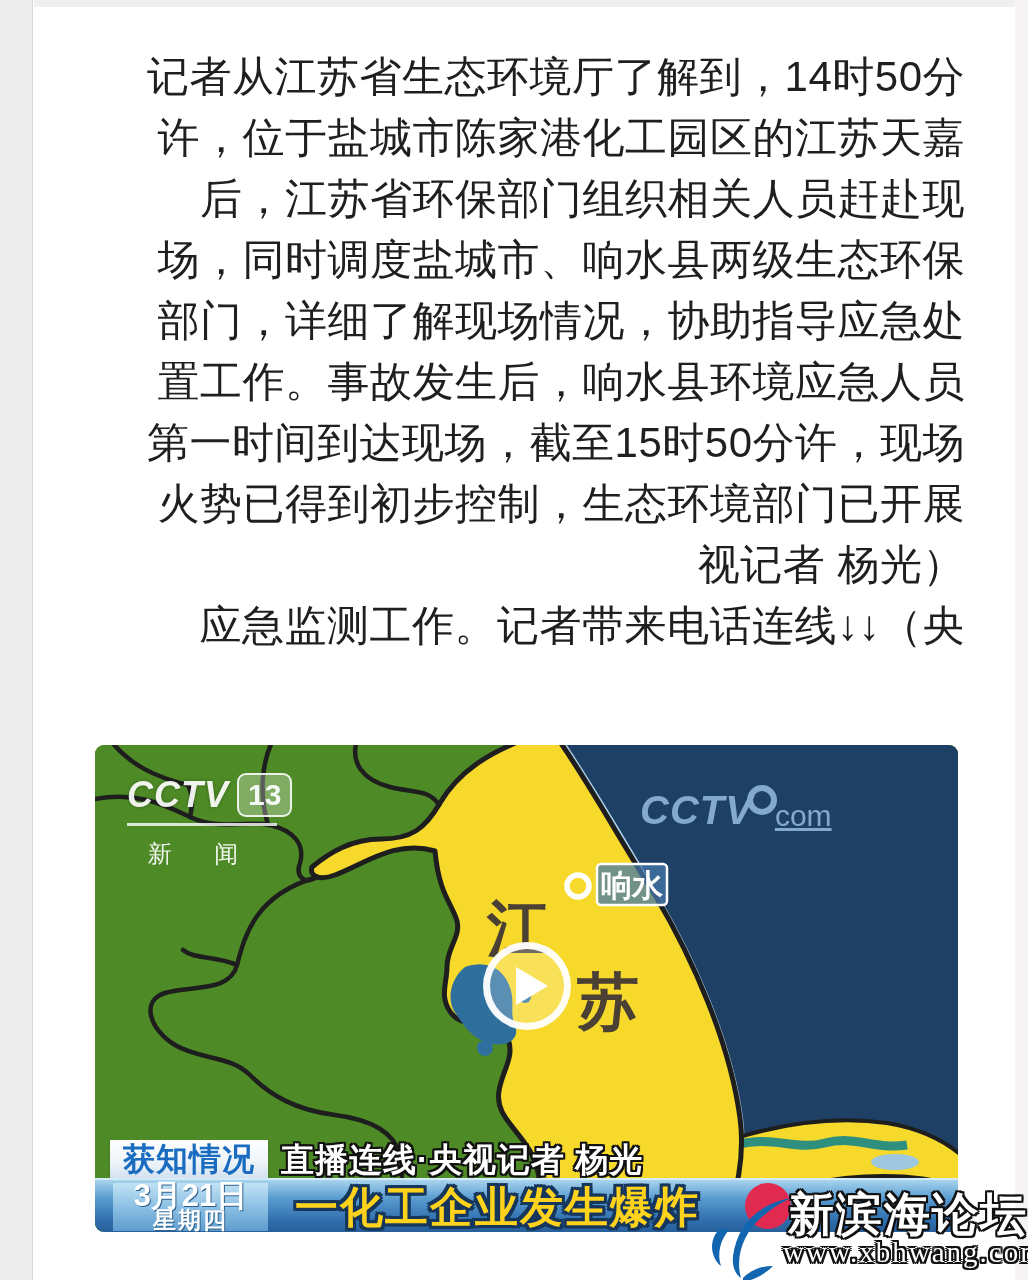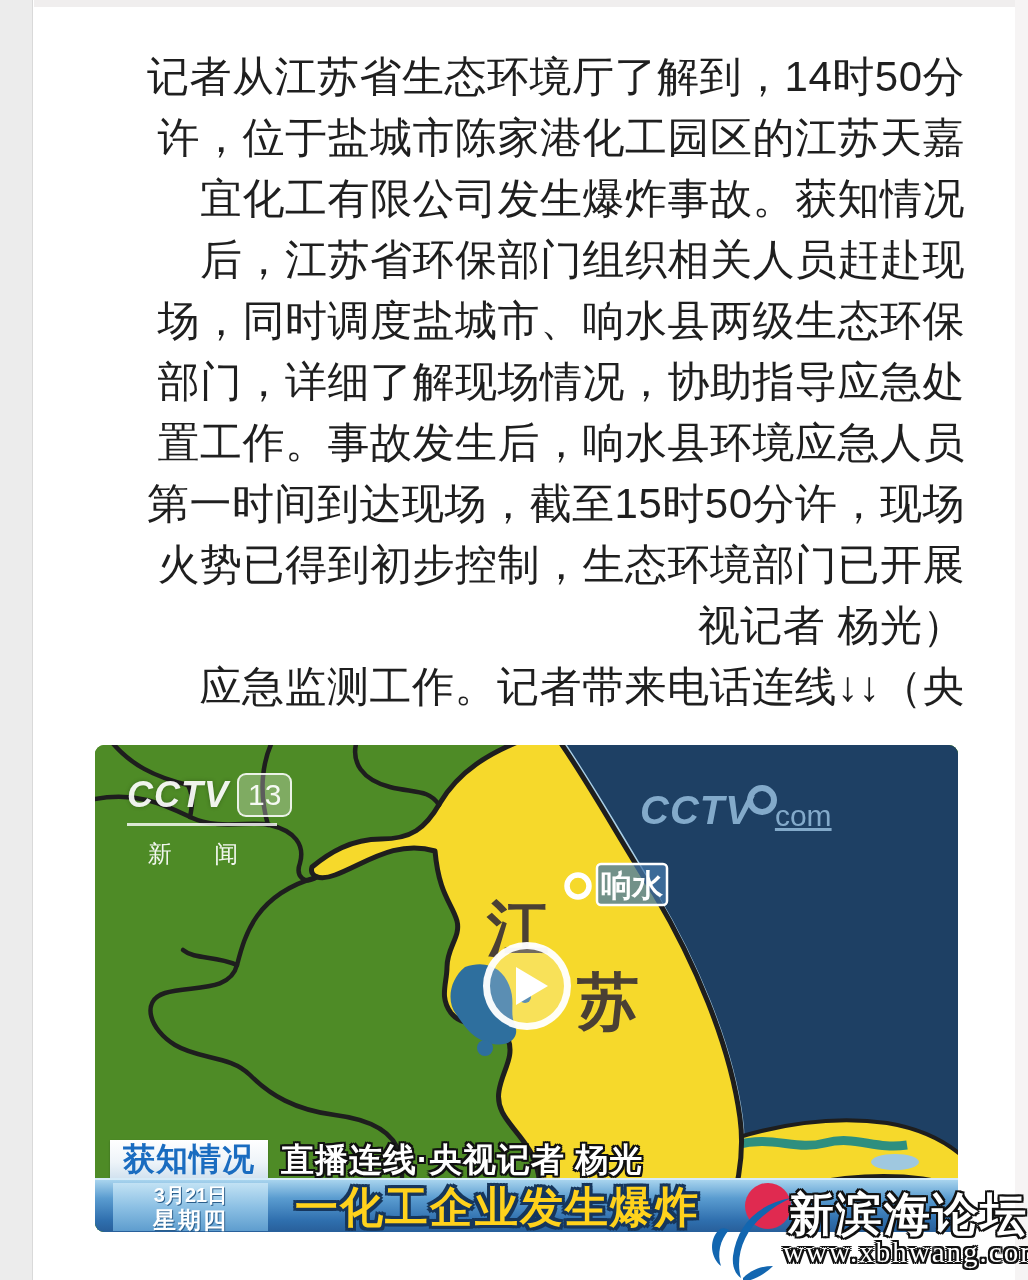--- a/index.html
+++ b/index.html
@@ -18,21 +18,21 @@
   
   #video { position:absolute; left:95px; top:745px; width:863px; height:487px;
     border-radius:9px; overflow:hidden; cursor:pointer; background:#4e8b26; }
   #map-svg { position:absolute; left:0; top:0; width:863px; height:487px; }
 
   
   .cctv13 { position:absolute; left:32px; top:28px; color:rgba(255,255,255,0.92); }
   .cctv13 .row1 { display:flex; align-items:center; gap:8px; }
   .cctv13 .word { font-size:36px; font-weight:bold; letter-spacing:1px;
     text-shadow:0 0 4px rgba(0,0,0,0.25); font-style:italic; }
-  .cctv13 .num { font-size:30px; font-weight:normal; background:rgba(255,255,255,0.28);
+  .cctv13 .num { font-size:30px; font-weight:bold; background:rgba(255,255,255,0.28);
     border:2px solid rgba(255,255,255,0.85); border-radius:9px; padding:0 9px; line-height:40px; }
   .cctv13 .sub { margin-top:6px; font-size:24px; letter-spacing:18px; padding-top:12px;
     border-top:3px solid rgba(255,255,255,0.8); width:150px; text-align:center; }
 
   
   .cctvcom { position:absolute; left:545px; top:40px; display:flex; align-items:flex-end;
     color:#8fb6d6; opacity:0.9; }
   .cctvcom .word { font-size:40px; font-weight:bold; font-style:italic; letter-spacing:1px; }
   .cctvcom .ring { width:30px; height:30px; border:6px solid #8fb6d6; border-radius:50%;
     margin:0 2px 18px -6px; }
@@ -58,21 +58,21 @@
     box-shadow:0 1px 2px rgba(0,0,0,0.25); }
   #live-line { position:absolute; left:186px; top:-2px; height:40px; display:flex; align-items:center;
     font-size:33px; font-weight:bold; color:#ffffff; letter-spacing:1px; }
   #ticker-row2 { position:absolute; left:0; top:433px; width:863px; height:54px;
     background:linear-gradient(180deg,#a8d4ee 0%,#5a9cd0 35%,#2f6fae 78%,#285f9a 100%);
     border-top:2px solid #d6ebf8; }
   #date-box { position:absolute; left:18px; top:3px; width:155px; height:48px;
     background:linear-gradient(180deg,#c2e2f4 0%,#8cc0e4 50%,#5e9dce 100%);
     display:flex; flex-direction:column; align-items:center; justify-content:center;
     color:#ffffff; font-weight:bold; text-shadow:1px 1px 0 #2a5e8c; }
-  #date-box .d1 { font-size:20px; line-height:25px; }
+  #date-box .d1 { font-size:31px; line-height:25px; }
   #date-box .d2 { font-size:23px; line-height:24px; letter-spacing:2px; }
   #headline { position:absolute; left:200px; top:2px; height:52px; display:flex; align-items:center;
     font-size:43px; font-weight:bold; color:#ffd21c; letter-spacing:2px; }
 
   
   #watermark { position:absolute; left:693px; top:1170px; width:335px; height:112px; }
   #wm-logo { position:absolute; left:0; top:0; width:112px; height:112px; }
   #wm-name { position:absolute; left:95px; top:14px; font-size:46px; font-weight:bold;
     color:#ffffff; letter-spacing:2px; white-space:nowrap; }
   #wm-url { position:absolute; left:90px; top:66px; font-size:29px; color:#ffffff;
@@ -81,21 +81,20 @@
 </head>
 <body>
 
 <div id="left-strip"></div>
 <div id="top-strip"></div>
 <div id="right-strip"></div>
 
 <div id="article">
   <div class="line">记者从江苏省生态环境厅了解到，14时50分</div>
   <div class="line">许，位于盐城市陈家港化工园区的江苏天嘉</div>
-  <div class="line">宜化工有限公司发生爆炸事故。获知情况</div>
   <div class="line">后，江苏省环保部门组织相关人员赶赴现</div>
   <div class="line">场，同时调度盐城市、响水县两级生态环保</div>
   <div class="line">部门，详细了解现场情况，协助指导应急处</div>
   <div class="line">置工作。事故发生后，响水县环境应急人员</div>
   <div class="line">第一时间到达现场，截至15时50分许，现场</div>
   <div class="line">火势已得到初步控制，生态环境部门已开展</div>
   <div class="line">视记者 杨光）</div>
   <div class="line">应急监测工作。记者带来电话连线↓↓（央</div>
 </div>
 

